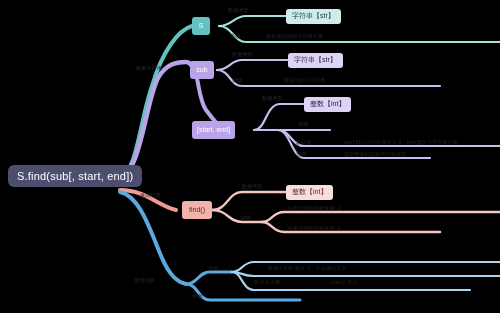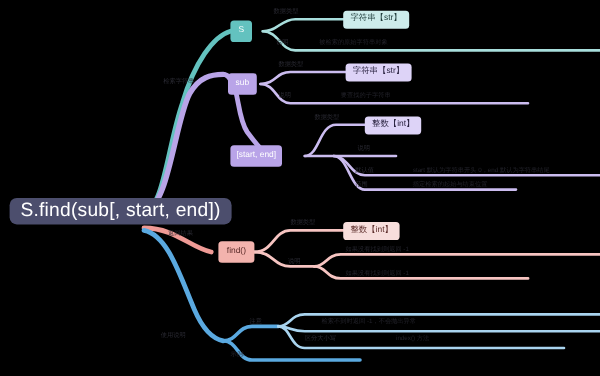--- a/index.html
+++ b/index.html
@@ -10,21 +10,21 @@
   #stage{position:absolute;inset:0;width:500px;height:313px;}
   svg.links{position:absolute;left:0;top:0;width:500px;height:313px;pointer-events:none;}
   .node{
     position:absolute;box-sizing:border-box;
     display:flex;align-items:center;justify-content:center;
     border-radius:4px;white-space:nowrap;
     font-size:7.5px;line-height:1.15;
   }
   .root{
     background:#4c4e6d;color:#ffffff;border-radius:6px;
-    font-size:16px;padding:0 9px;letter-spacing:.2px;
+    font-size:11px;padding:0 9px;letter-spacing:.2px;
   }
   .pill{padding:0 5px;font-size:7px;border-radius:3px;}
   .leafbox{padding:0 6px;font-size:7px;border-radius:3px;}
   .edgelabel{
     position:absolute;font-size:5.2px;color:#2a2a33;
     background:transparent;white-space:nowrap;letter-spacing:0;
     line-height:1;
   }
   .linetext{
     position:absolute;font-size:5.2px;color:#23232b;

